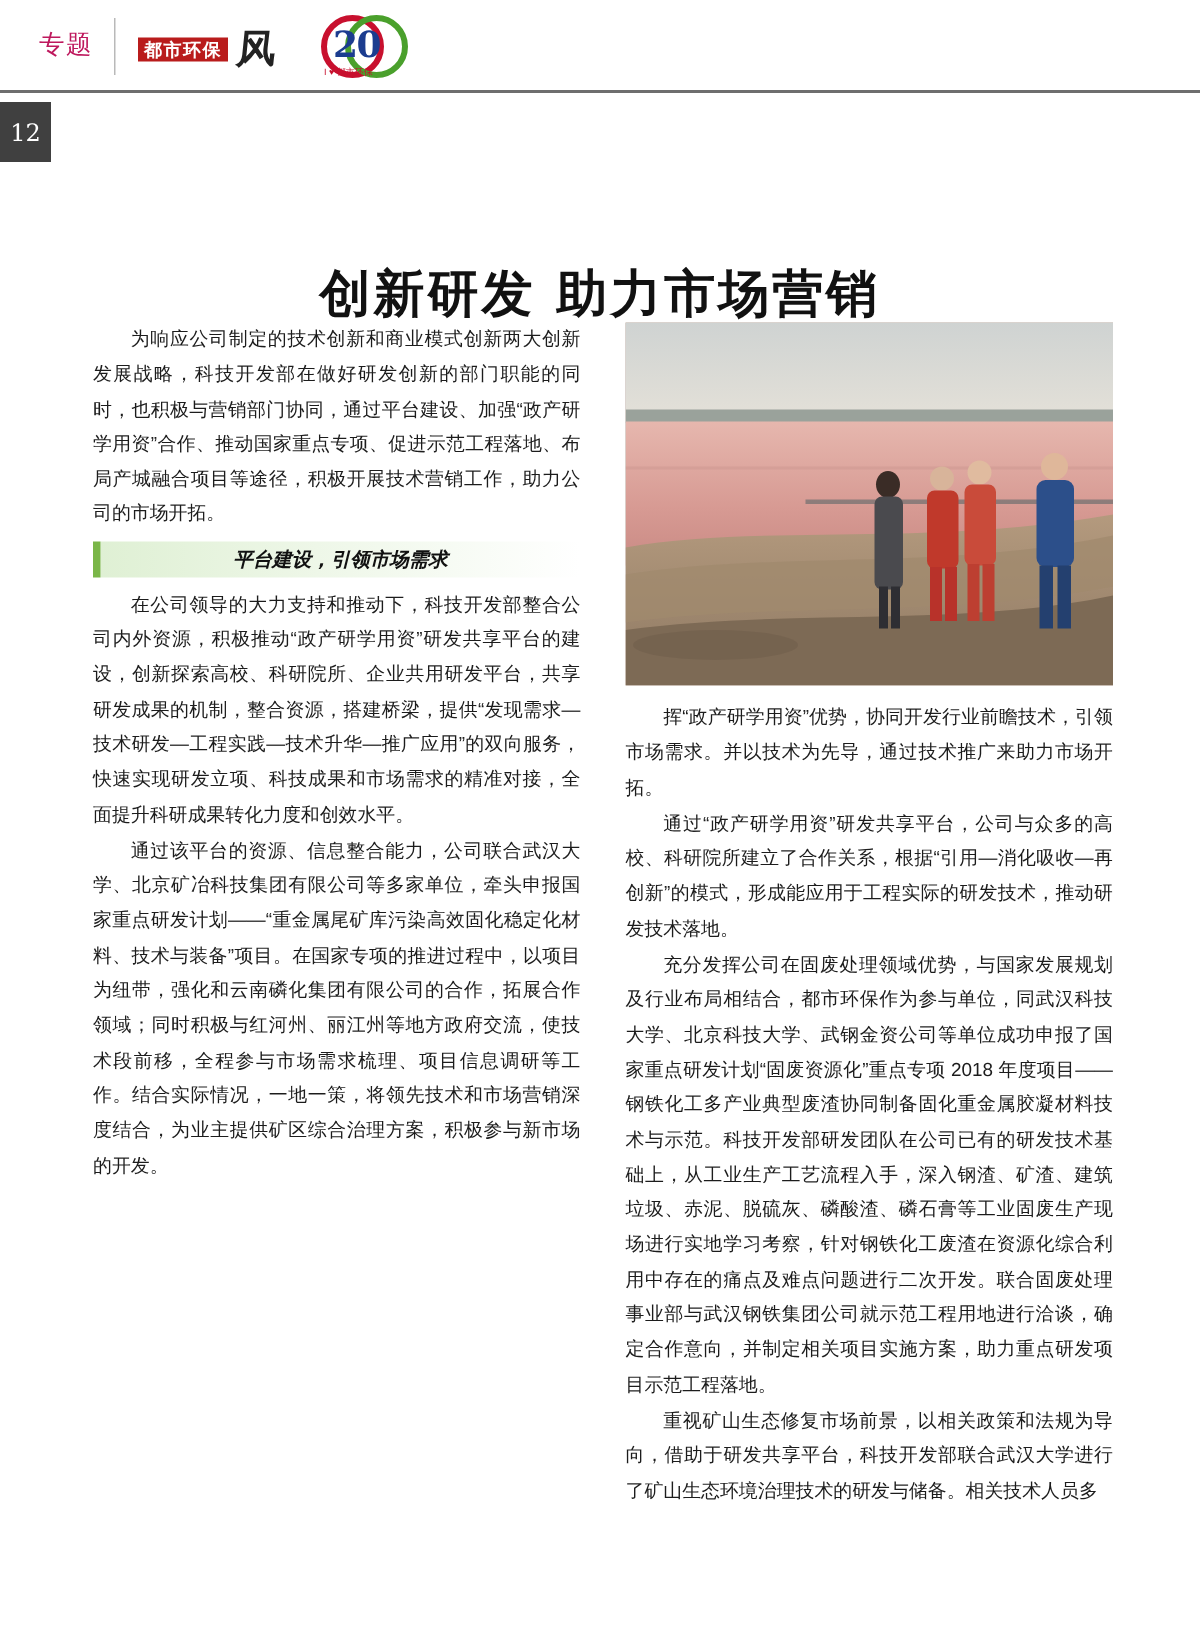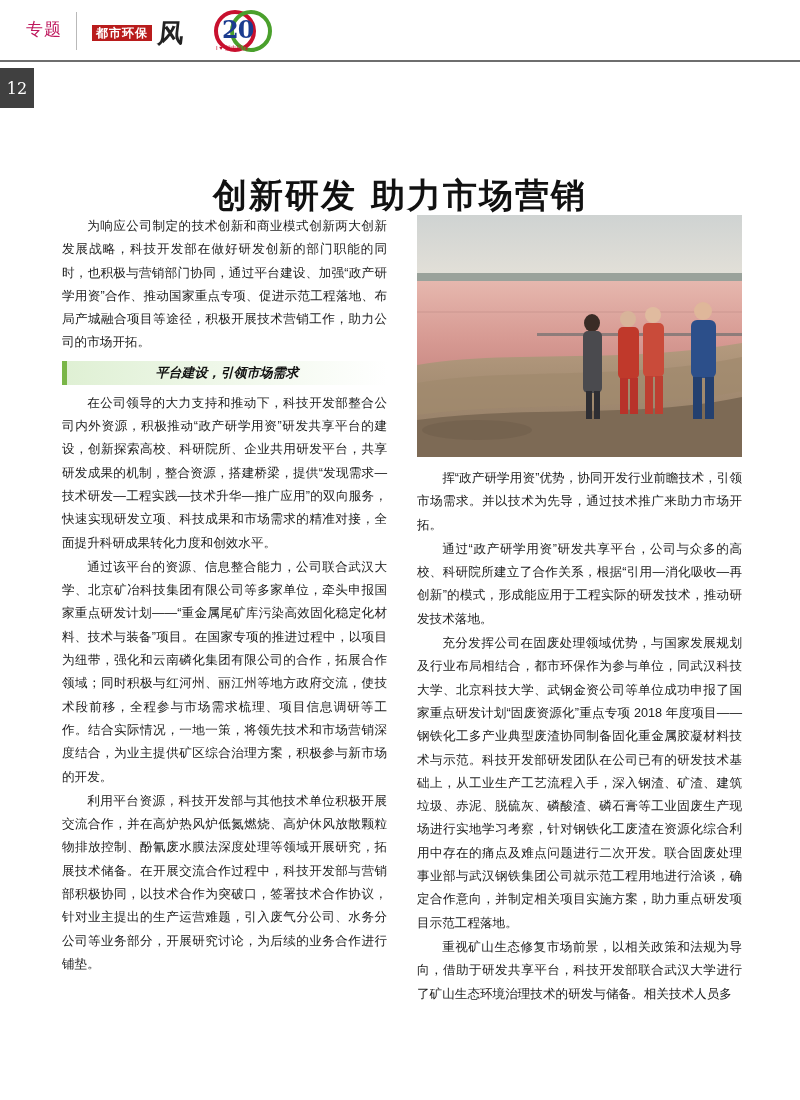--- a/index.html
+++ b/index.html
@@ -267,21 +267,20 @@
       </g>
       <ellipse cx="60" cy="215" rx="55" ry="10" fill="#6d5c4a" opacity="0.45"></ellipse>
     </svg>
   </div>
 
   <div class="col col-left">
     <p>为响应公司制定的技术创新和商业模式创新两大创新发展战略，科技开发部在做好研发创新的部门职能的同时，也积极与营销部门协同，通过平台建设、加强“政产研学用资”合作、推动国家重点专项、促进示范工程落地、布局产城融合项目等途径，积极开展技术营销工作，助力公司的市场开拓。</p>
     <div class="sub-head">平台建设，引领市场需求</div>
     <p>在公司领导的大力支持和推动下，科技开发部整合公司内外资源，积极推动“政产研学用资”研发共享平台的建设，创新探索高校、科研院所、企业共用研发平台，共享研发成果的机制，整合资源，搭建桥梁，提供“发现需求—技术研发—工程实践—技术升华—推广应用”的双向服务，快速实现研发立项、科技成果和市场需求的精准对接，全面提升科研成果转化力度和创效水平。</p>
     <p>通过该平台的资源、信息整合能力，公司联合武汉大学、北京矿冶科技集团有限公司等多家单位，牵头申报国家重点研发计划——“重金属尾矿库污染高效固化稳定化材料、技术与装备”项目。在国家专项的推进过程中，以项目为纽带，强化和云南磷化集团有限公司的合作，拓展合作领域；同时积极与红河州、丽江州等地方政府交流，使技术段前移，全程参与市场需求梳理、项目信息调研等工作。结合实际情况，一地一策，将领先技术和市场营销深度结合，为业主提供矿区综合治理方案，积极参与新市场的开发。</p>
-    <p>利用平台资源，科技开发部与其他技术单位积极开展交流合作，并在高炉热风炉低氮燃烧、高炉休风放散颗粒物排放控制、酚氰废水膜法深度处理等领域开展研究，拓展技术储备。在开展交流合作过程中，科技开发部与营销部积极协同，以技术合作为突破口，签署技术合作协议，针对业主提出的生产运营难题，引入废气分公司、水务分公司等业务部分，开展研究讨论，为后续的业务合作进行铺垫。</p>
   </div>
 
   <div class="col col-right">
     <div class="photo-spacer"></div>
     <p>挥“政产研学用资”优势，协同开发行业前瞻技术，引领市场需求。并以技术为先导，通过技术推广来助力市场开拓。</p>
     <p>通过“政产研学用资”研发共享平台，公司与众多的高校、科研院所建立了合作关系，根据“引用—消化吸收—再创新”的模式，形成能应用于工程实际的研发技术，推动研发技术落地。</p>
     <p>充分发挥公司在固废处理领域优势，与国家发展规划及行业布局相结合，都市环保作为参与单位，同武汉科技大学、北京科技大学、武钢金资公司等单位成功申报了国家重点研发计划“固废资源化”重点专项 2018 年度项目——钢铁化工多产业典型废渣协同制备固化重金属胶凝材料技术与示范。科技开发部研发团队在公司已有的研发技术基础上，从工业生产工艺流程入手，深入钢渣、矿渣、建筑垃圾、赤泥、脱硫灰、磷酸渣、磷石膏等工业固废生产现场进行实地学习考察，针对钢铁化工废渣在资源化综合利用中存在的痛点及难点问题进行二次开发。联合固废处理事业部与武汉钢铁集团公司就示范工程用地进行洽谈，确定合作意向，并制定相关项目实施方案，助力重点研发项目示范工程落地。</p>
     <p>重视矿山生态修复市场前景，以相关政策和法规为导向，借助于研发共享平台，科技开发部联合武汉大学进行了矿山生态环境治理技术的研发与储备。相关技术人员多</p>
   </div>
 </div>

